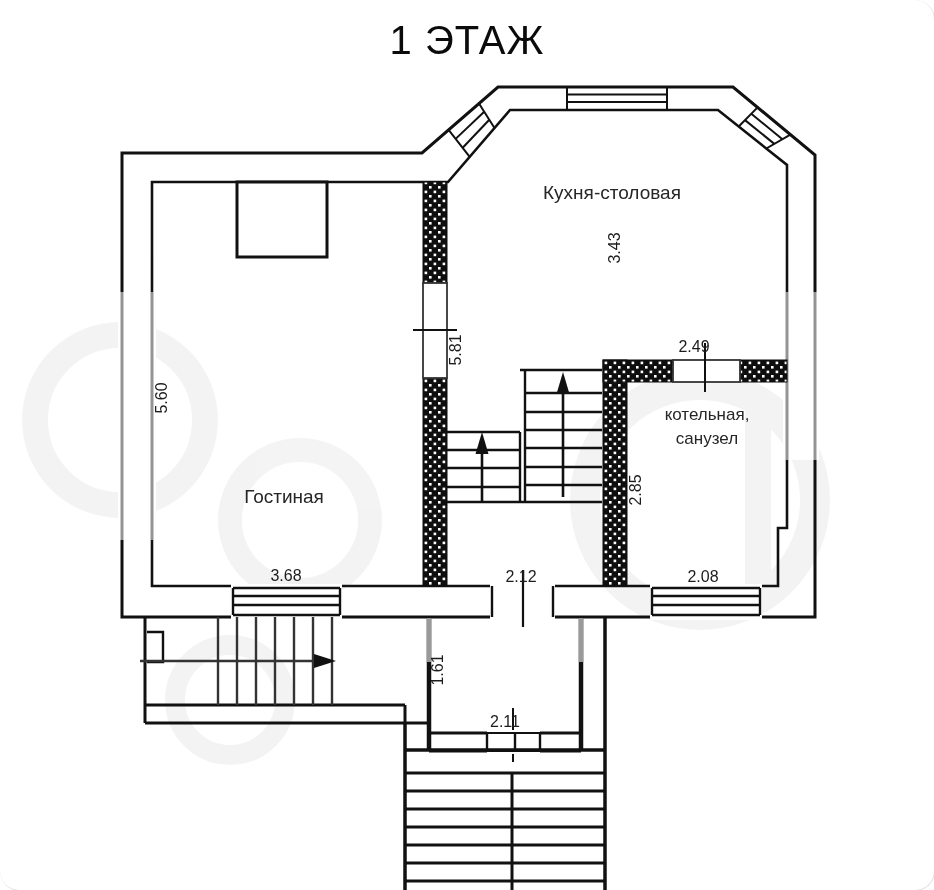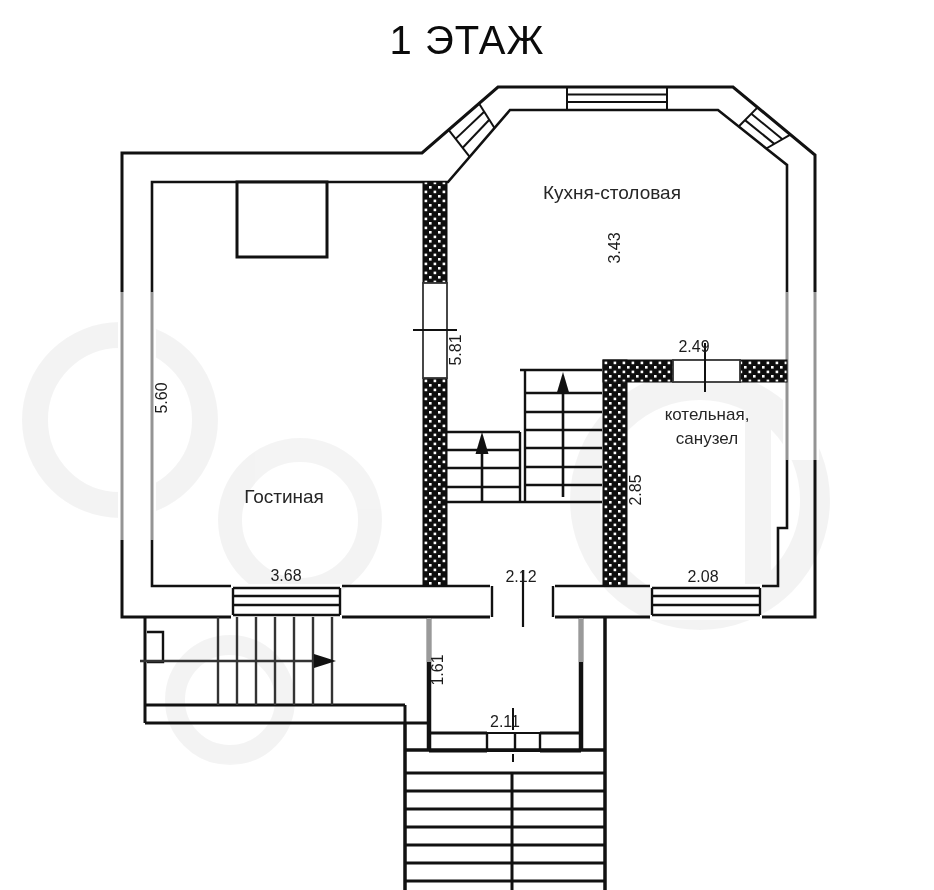--- a/index.html
+++ b/index.html
@@ -1,18 +1,18 @@
 <!DOCTYPE html>
 <html><head>
 <meta charset="utf-8">
 <style>
   html,body{margin:0;padding:0;background:#fff;}
   .page{position:relative;width:934px;height:890px;background:#ffffff;overflow:hidden;
         border-right:1px solid #e3e3e3;border-bottom:1px solid #e3e3e3;
-        font-family:"Liberation Sans", sans-serif;}
+        font-family:"Liberation Sans", sans-serif;border-radius:20px;}
   svg{display:block;}
   text{font-family:"Liberation Sans","DejaVu Sans",sans-serif;fill:#1c1c1c;}
   .title-text{font-size:40px;letter-spacing:1px;fill:#0b0b0b;}
   .room-label{font-size:19px;fill:#262626;}
   .dim{font-size:16px;fill:#1c1c1c;}
   .wm{opacity:0.045;}
 </style>
 </head>
 <body>
 

